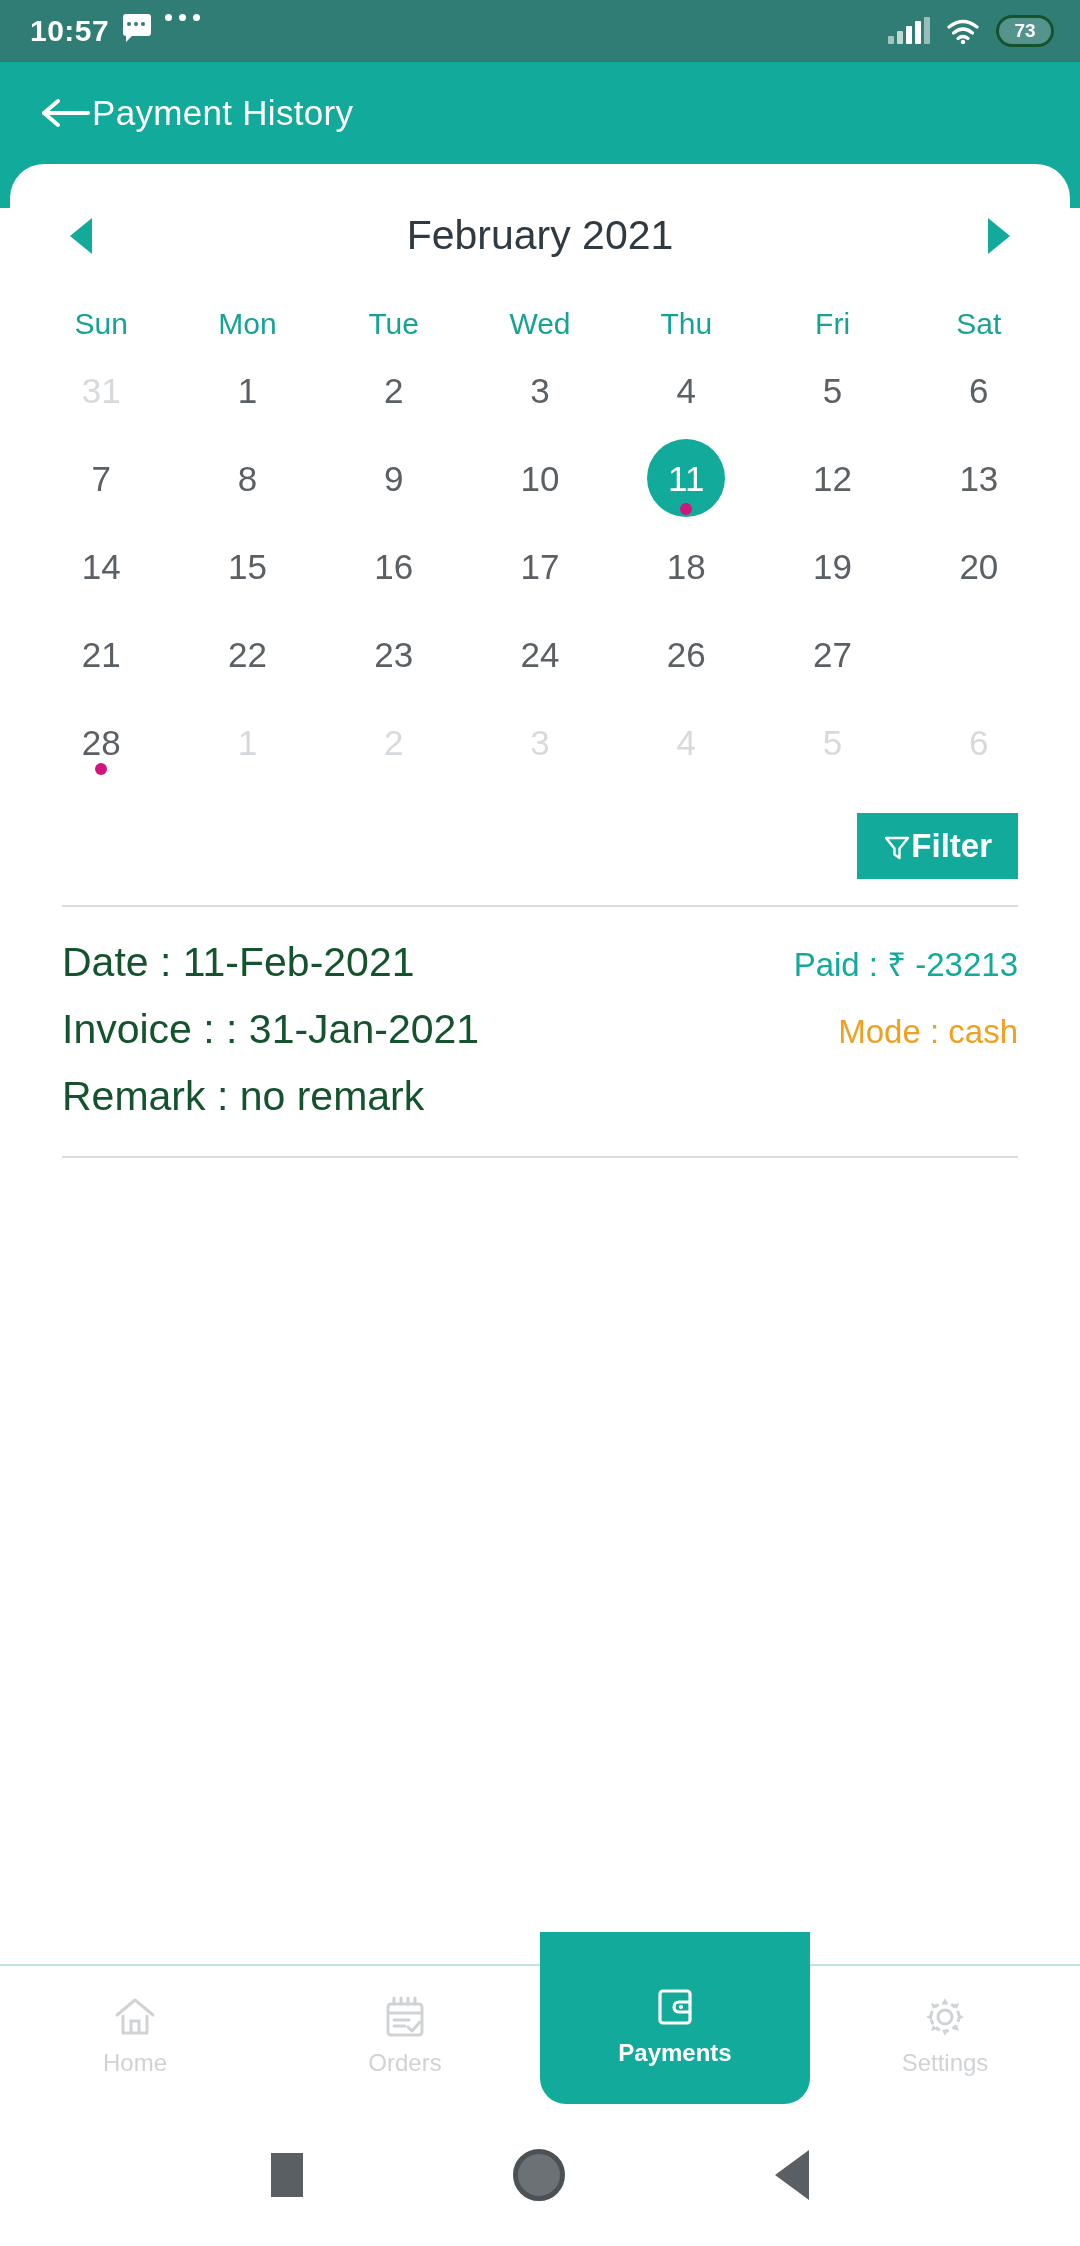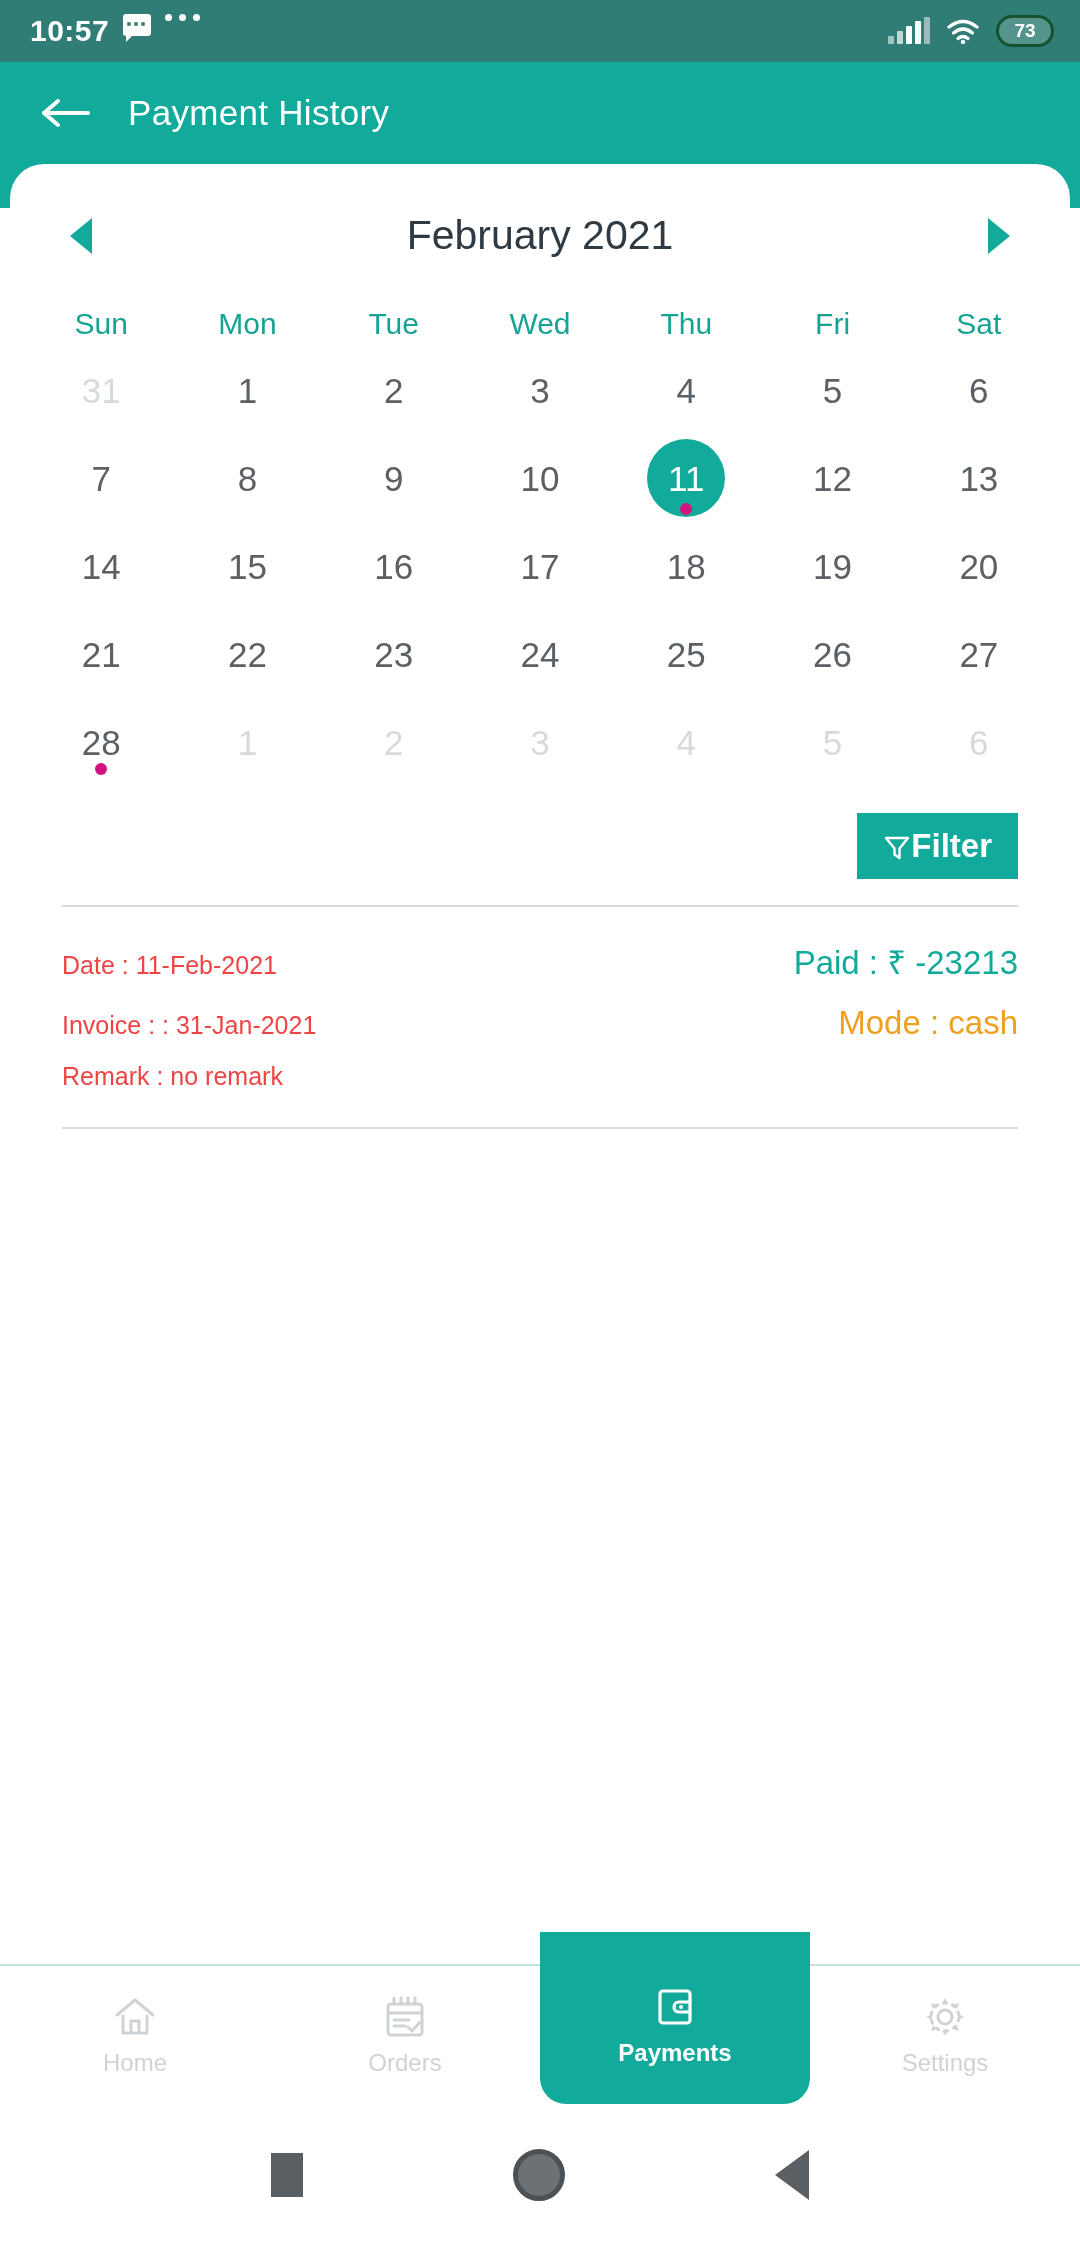--- a/index.html
+++ b/index.html
@@ -54,21 +54,20 @@
     background:rgba(255,255,255,.18);
   }
 
   
   .app-bar{
     background:#12aa9a;
     height:102px;
     display:flex;
     align-items:center;
     padding-left:40px;
-    gap:36px;
   }
   .back-arrow{ width:52px;height:38px; position:relative; cursor:pointer;}
   .app-title{ color:#ffffff; font-size:35px; letter-spacing:.3px;}
 
   
   .teal-backdrop{
     background:#12aa9a;
     height:44px;
     position:relative;
   }
@@ -132,21 +131,21 @@
   }
   .funnel{ width:28px;height:28px; }
 
   
   .rule{ height:2px; background:#d9dcdf; margin:26px 52px 0 52px; }
   .record{ padding:22px 52px 0 52px; }
   .rec-row{
     display:flex; justify-content:space-between; align-items:baseline;
     padding:10px 0;
   }
-  .rec-left{ font-size:25px; color:#ef4444; }
+  .rec-left{ font-size:41px; color:#14532d; }
   .rec-paid{ font-size:33px; color:#12aa9a; }
   .rec-mode{ font-size:33px; color:#efa020; }
 
   
   .bottom-nav{
     position:absolute; left:0; right:0; bottom:142px;
     height:140px; background:#ffffff;
     border-top:2px solid #bfe4df;
     display:grid; grid-template-columns:repeat(4,1fr);
     align-items:stretch;
@@ -326,23 +325,20 @@
           <div class="day-cell">
             <span class="day-num">22</span>
           </div>
           <div class="day-cell">
             <span class="day-num">23</span>
           </div>
           <div class="day-cell">
             <span class="day-num">24</span>
           </div>
           <div class="day-cell">
-            <span class="day-num">25</span>
-          </div>
-          <div class="day-cell">
             <span class="day-num">26</span>
           </div>
           <div class="day-cell">
             <span class="day-num">27</span>
           </div>
         </div>
         <div class="cal-row">
           <div class="day-cell">
             <span class="day-num">28</span>
             <span class="evt-dot"></span>

